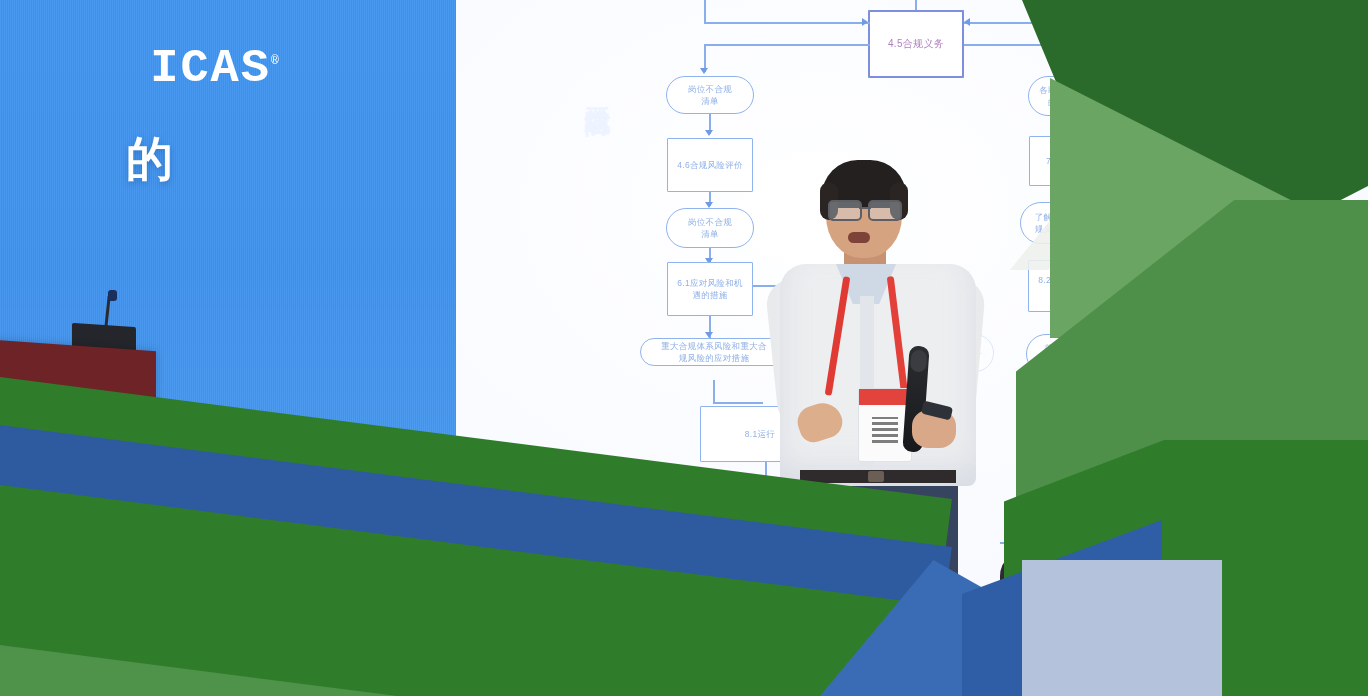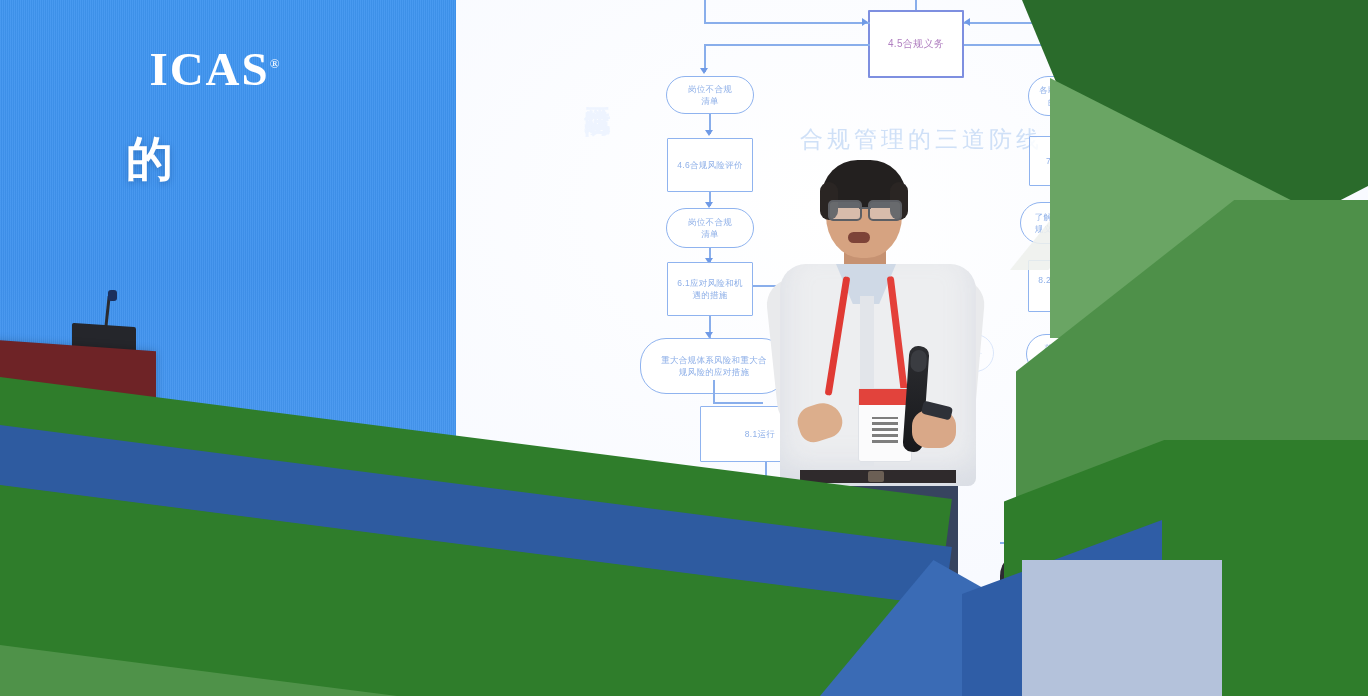--- a/index.html
+++ b/index.html
@@ -44,21 +44,21 @@
      letter-spacing:3px;white-space:nowrap;text-shadow:0 2px 6px rgba(0,40,90,.25);}
 
   
   .ribbon{position:absolute;left:119px;top:0;width:193px;height:198px;
      background:linear-gradient(160deg,#0f4d8c 0%, #135severity 0%, #12599d 40%, #0d4b8b 100%);
      -webkit-clip-path:polygon(0 0,100% 0,100% 100%,50% 82%,0 100%);
      clip-path:polygon(0 0,100% 0,100% 100%,50% 82%,0 100%);
      box-shadow:2px 2px 14px rgba(0,0,0,.25);}
   .ribbon-inner{position:absolute;inset:0;}
   .icas{position:absolute;left:0;right:0;top:42px;text-align:center;color:#fff;
-     font-family:Liberation Serif, serif;font-size:47px;font-weight:700;letter-spacing:2px;}
+     font-family:Liberation Mono, monospace;font-size:47px;font-weight:700;letter-spacing:2px;}
   .icas sup{font-size:13px;vertical-align:super;font-weight:400;}
   .icas-cn{position:absolute;left:0;right:0;top:96px;text-align:center;color:#fff;
      font-size:22px;font-weight:600;letter-spacing:3px;}
 
   
   .podium{position:absolute;left:-20px;top:345px;width:176px;height:110px;background:#6e2326;
      transform:skewY(4deg);box-shadow:0 0 8px rgba(0,0,0,.2);}
   .podium-top{position:absolute;left:72px;top:325px;width:64px;height:27px;background:#25262b;
      transform:skewY(4deg);border-radius:2px;}
   .mic-stem{position:absolute;left:106px;top:296px;width:3px;height:32px;background:#2a2b30;transform:rotate(6deg);}
@@ -134,21 +134,20 @@
 </style>
 </head>
 <body>
 
 <div id="stage">
 
   <div class="screen"></div>
   <div class="screen-soft"></div>
 
   <div class="wm">道三道防线</div>
-  <div class="slide-title">合规管理的三道防线</div>
 
   <div>
 
     <div class="node rect key" style="left:868px;top:10px;width:96px;height:68px;">4.5合规义务</div>
 
     <div class="ln v" style="left:704px;top:0;height:22px;"></div>
     <div class="ln h" style="left:704px;top:22px;width:166px;"></div>
     <div class="arw right" style="left:862px;top:18px;"></div>
     <div class="ln h" style="left:704px;top:44px;width:166px;"></div>
     <div class="ln v" style="left:704px;top:44px;height:28px;"></div>
@@ -183,21 +182,21 @@
     <div class="arw" style="left:705px;top:258px;"></div>
 
     <div class="node rect" style="left:667px;top:262px;width:86px;height:54px;">
       <span style="white-space:pre-line">6.1应对风险和机
 遇的措施</span>
     </div>
     <div class="ln h" style="left:753px;top:285px;width:40px;"></div>
     <div class="ln v" style="left:709px;top:316px;height:22px;"></div>
     <div class="arw" style="left:705px;top:332px;"></div>
 
-    <div class="node pill" style="left:640px;top:338px;width:148px;height:56px;">
+    <div class="node pill" style="left:640px;top:338px;width:148px;height:28px;">
       <span style="white-space:pre-line">重大合规体系风险和重大合
 规风险的应对措施</span>
     </div>
     <div class="ln v" style="left:713px;top:380px;height:22px;"></div>
     <div class="ln h" style="left:713px;top:402px;width:50px;"></div>
 
     <div class="node rect" style="left:700px;top:406px;width:120px;height:56px;">
       <span style="white-space:pre-line">8.1运行</span>
     </div>
     <div class="ln v" style="left:765px;top:462px;height:18px;"></div>

